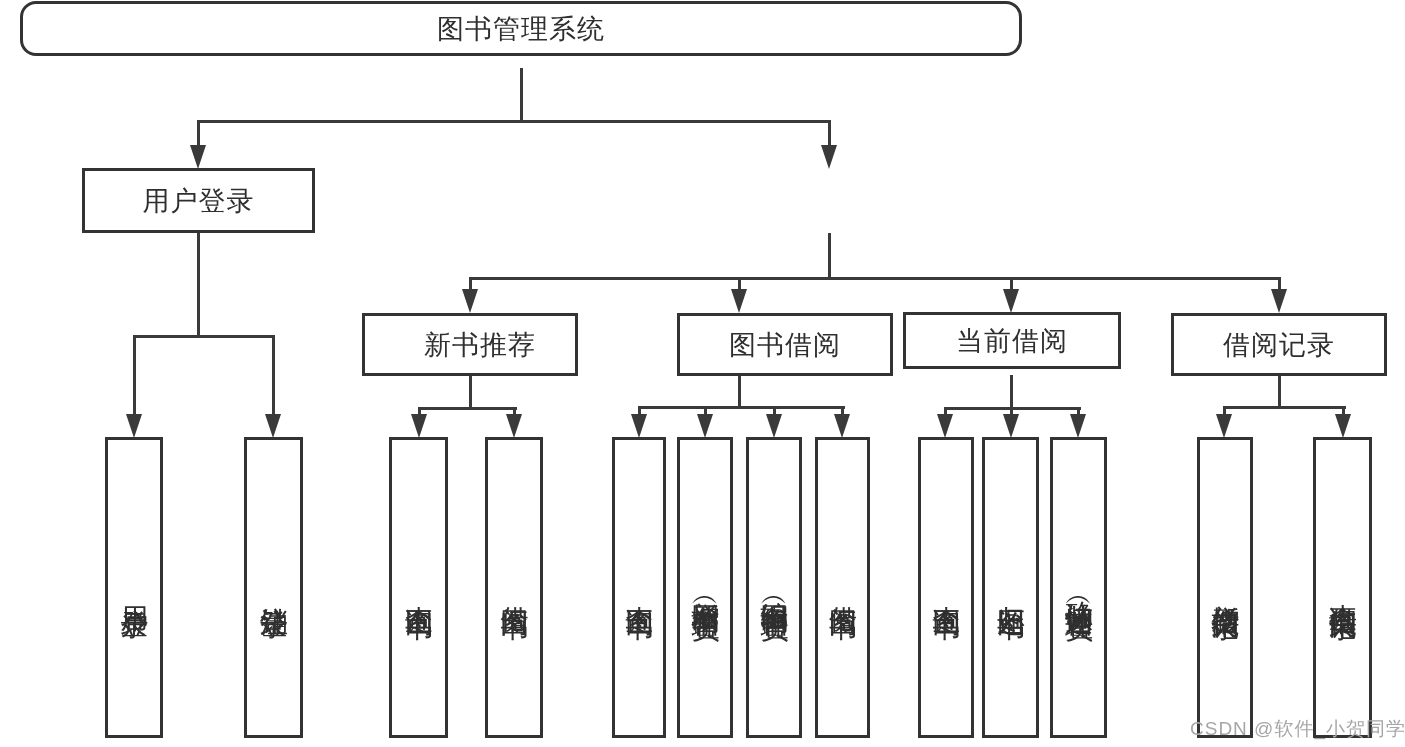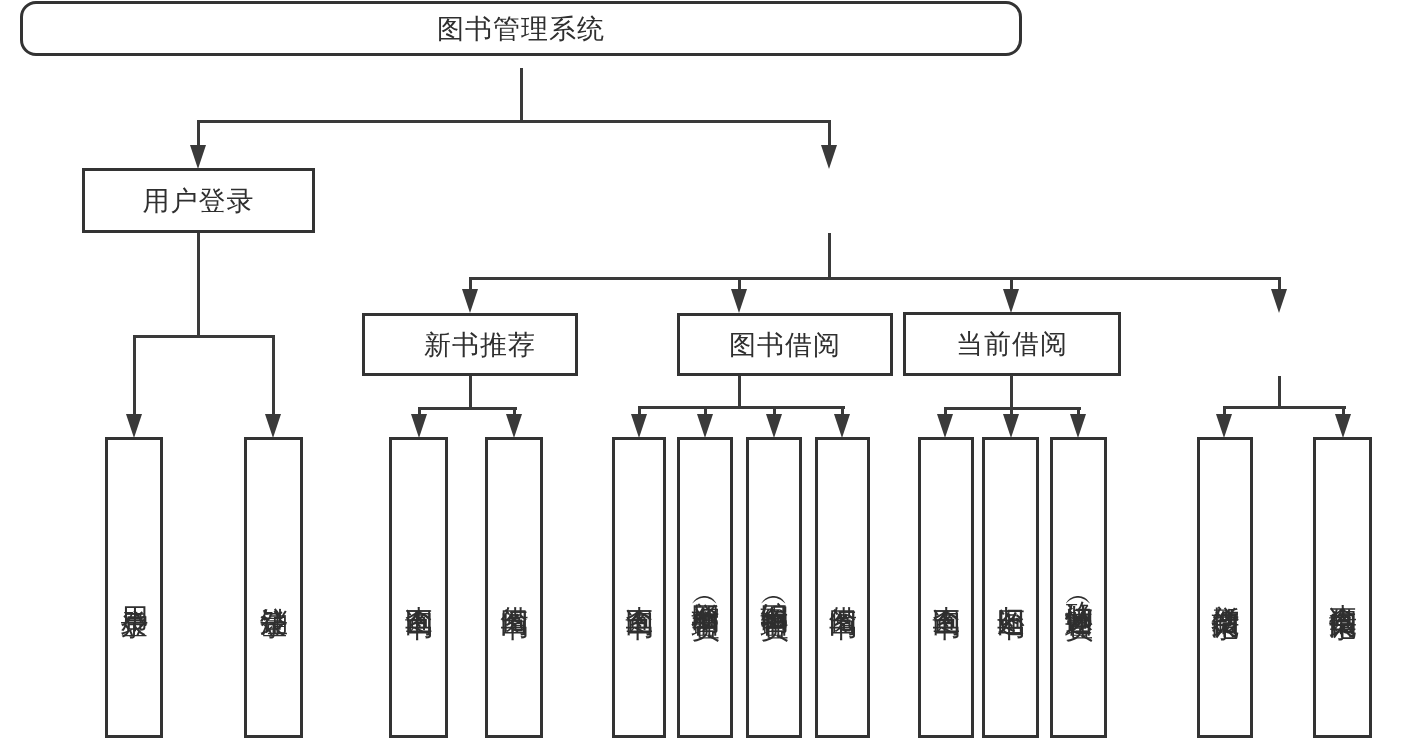--- a/index.html
+++ b/index.html
@@ -72,22 +72,25 @@
   <div class="tri" style="left:1003px;top:289px;"></div>
   <div class="v" style="left:1278px;top:277px;height:14px;"></div>
   <div class="tri" style="left:1271px;top:289px;"></div>
 
   <div class="hbox" style="left:362px;top:313px;width:216px;height:63px;padding-left:20px;">
     <span>新书推荐</span>
   </div>
   <div class="hbox" style="left:633px;top:313px;width:216px;height:63px;margin-left:44px;">
     <span>图书借阅</span>
   </div>
-  <div class="hbox" style="left:903px;top:312px;width:218px;height:64px;">
+  <div class="hbox" style="left:903px;top:312px;width:218px;height:57px;">
     <span>当前借阅</span>
+  </div>
+  <div class="hbox" style="left:1171px;top:313px;width:216px;height:63px;">
+    <span>借阅记录</span>
   </div>
 
   <div class="v" style="left:469px;top:376px;height:33px;"></div>
   <div class="h" style="left:418px;top:407px;width:99px;"></div>
   <div class="v" style="left:418px;top:407px;height:9px;"></div>
   <div class="tri" style="left:411px;top:414px;"></div>
   <div class="v" style="left:513px;top:407px;height:9px;"></div>
   <div class="tri" style="left:506px;top:414px;"></div>
 
   <div class="v" style="left:738px;top:376px;height:33px;"></div>
@@ -154,14 +157,15 @@
     <span>确认归还（管理员）</span>
   </div>
 
   <div class="vbox" style="left:1197px;width:56px;">
     <span>新增借阅记录</span>
   </div>
   <div class="vbox" style="left:1313px;width:59px;">
     <span>查询借阅记录</span>
   </div>
 
+  <div class="watermark">CSDN @软件_小贺同学</div>
 
 </div>
 
 </body></html>

